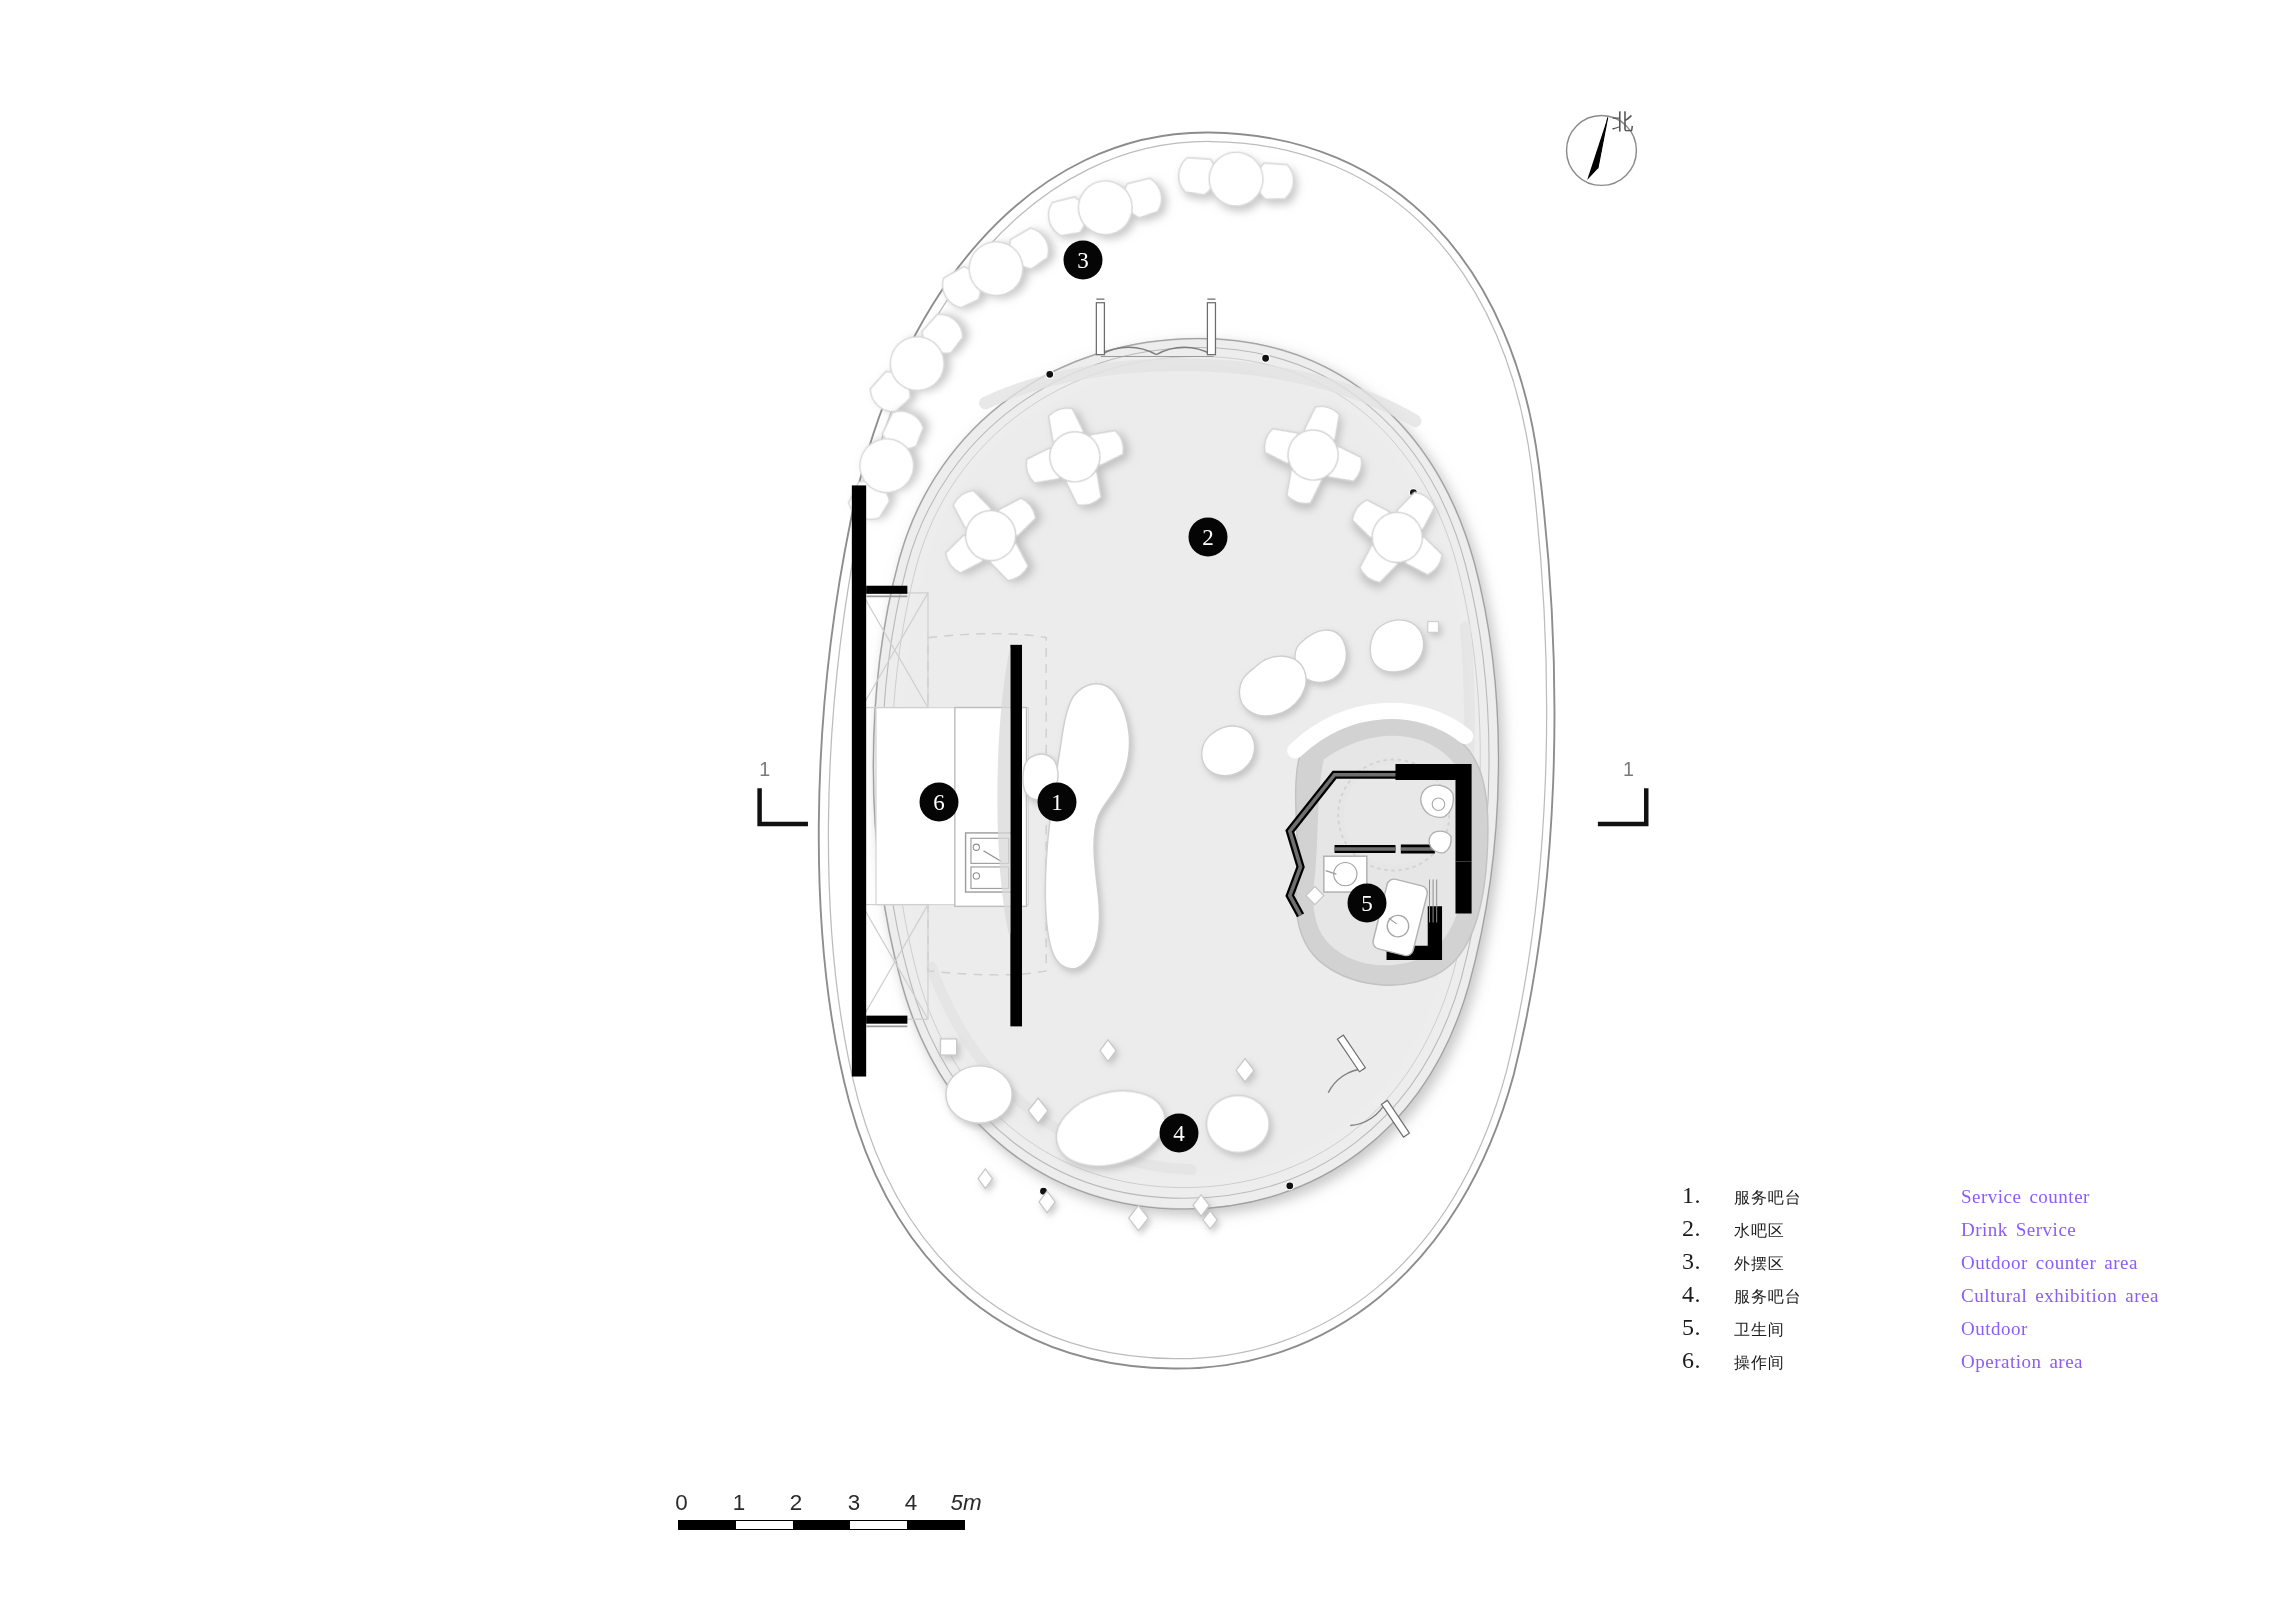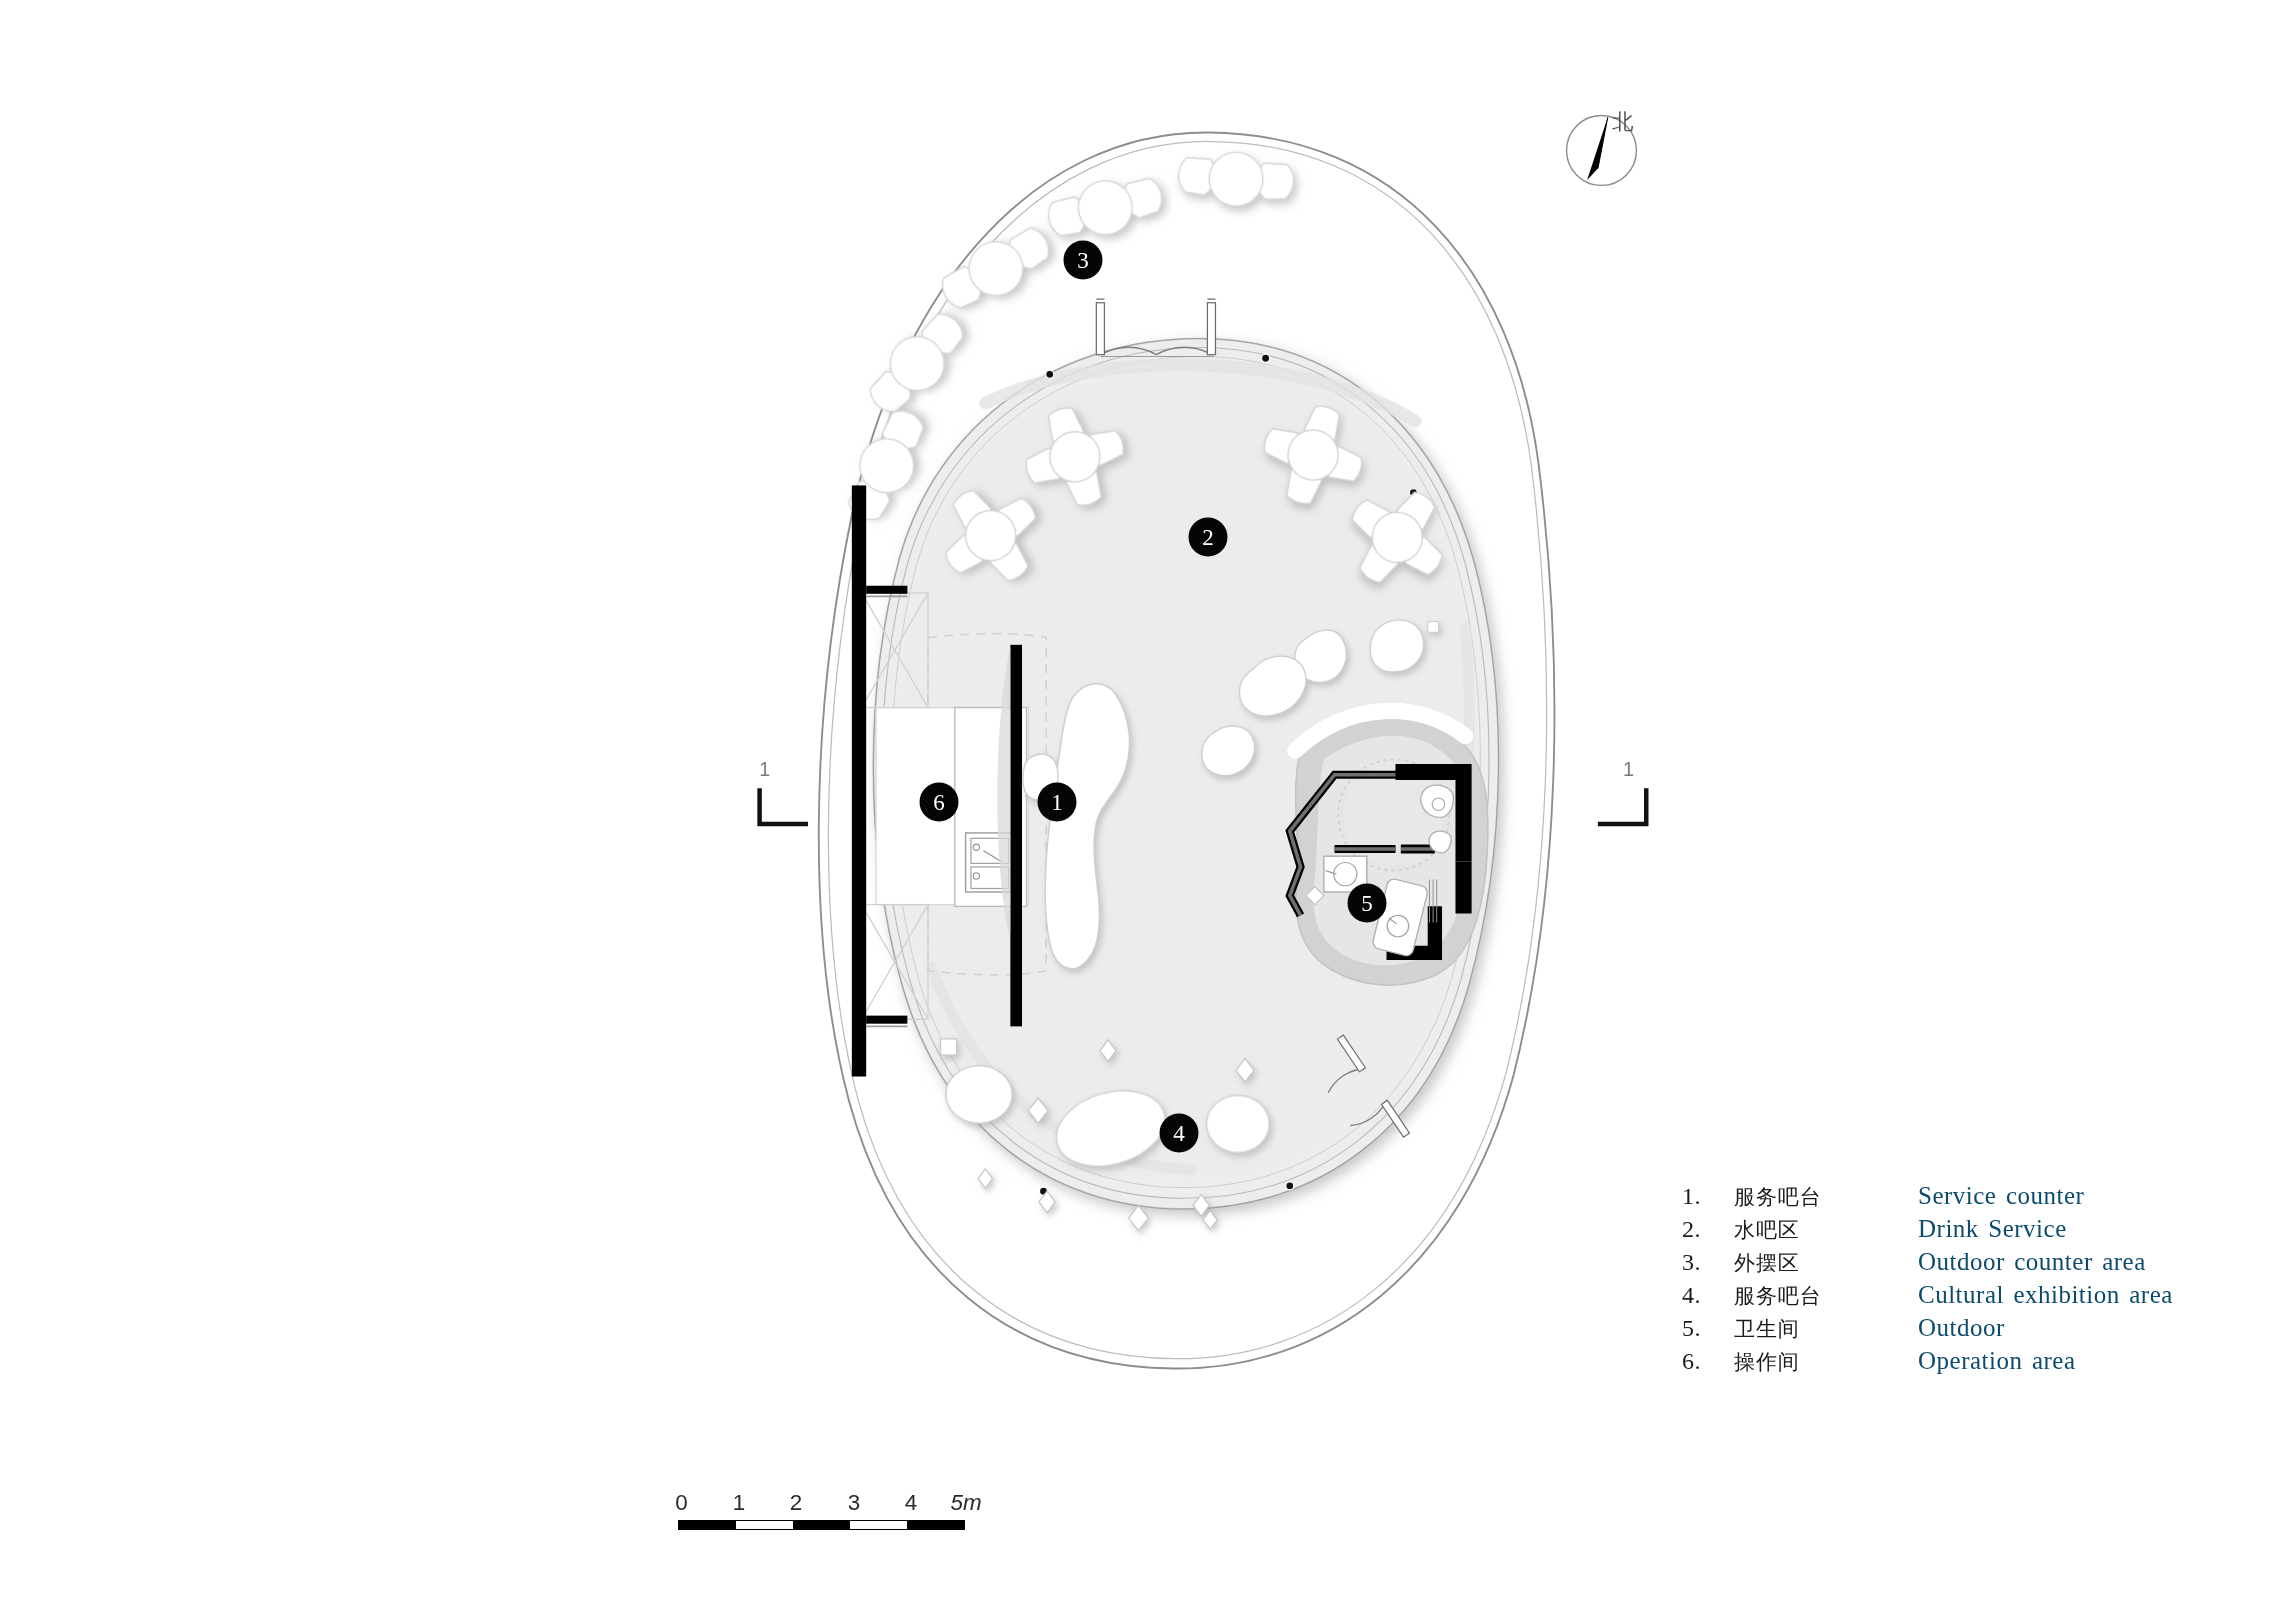--- a/index.html
+++ b/index.html
@@ -46,30 +46,31 @@
     white-space: nowrap;
   }
   .legend-num {
     width: 52px;
     font-size: 24px;
     color: #1b1b1b;
     letter-spacing: 0.4px;
   }
   .legend-cn {
     width: 184px;
-    font-size: 21px;
+    font-size: 16px;
     color: #1b1b1b;
     font-family: "DejaVu Sans", "Liberation Sans", sans-serif;
     letter-spacing: 0.9px;
   }
   .legend-en {
-    font-size: 25px;
-    color: #0c4a6e;
+    font-size: 19px;
+    color: #8b5cf6;
     letter-spacing: 0.5px;
     word-spacing: 2.7px;
+    margin-left: 43px;
   }
 
   
   #scalebar {
     position: absolute;
     left: 678px;
     top: 1490px;
     width: 296px;
     height: 63px;
   }

